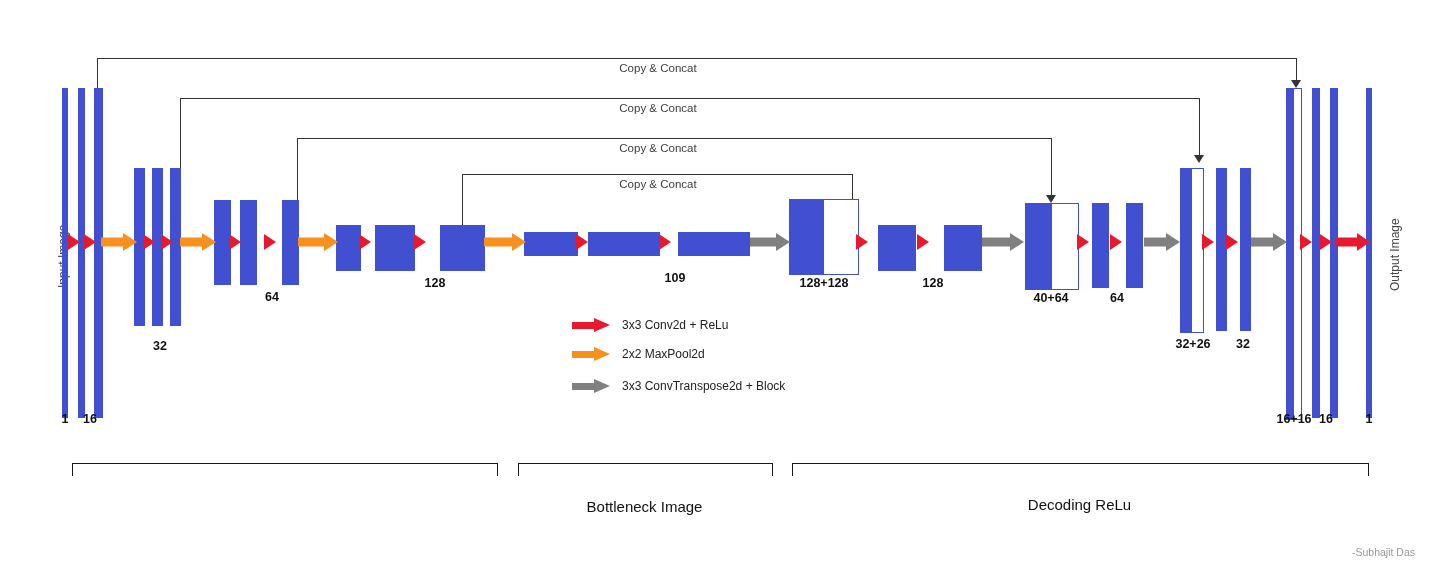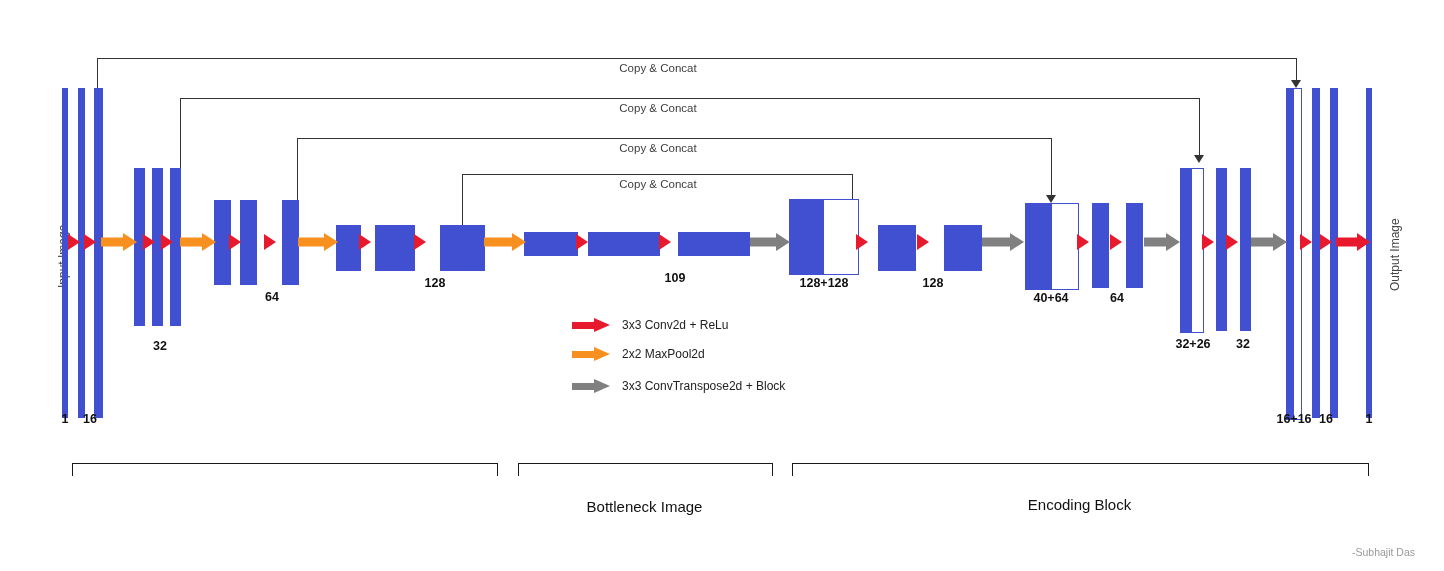--- a/index.html
+++ b/index.html
@@ -269,17 +269,17 @@
     </span>
     <span class="legend-text">3x3 ConvTranspose2d + Block</span>
   </div>
 
   <div class="brace" style="left:72px;  top:463px; width:424px;"></div>
 
   <div class="brace" style="left:518px; top:463px; width:253px;"></div>
   <div class="brace-lbl" style="left:518px;top:498px; width:253px;">Bottleneck Image</div>
 
   <div class="brace" style="left:792px; top:463px; width:575px;"></div>
-  <div class="brace-lbl" style="left:792px;top:496px; width:575px;">Encoding Block</div>
+  <div class="brace-lbl" style="left:792px;top:496px; width:575px;">Decoding ReLu</div>
 
   <div class="credit" style="left:1352px;top:546px;">-Subhajit Das</div>
 
 </div>
 
 </body></html>

